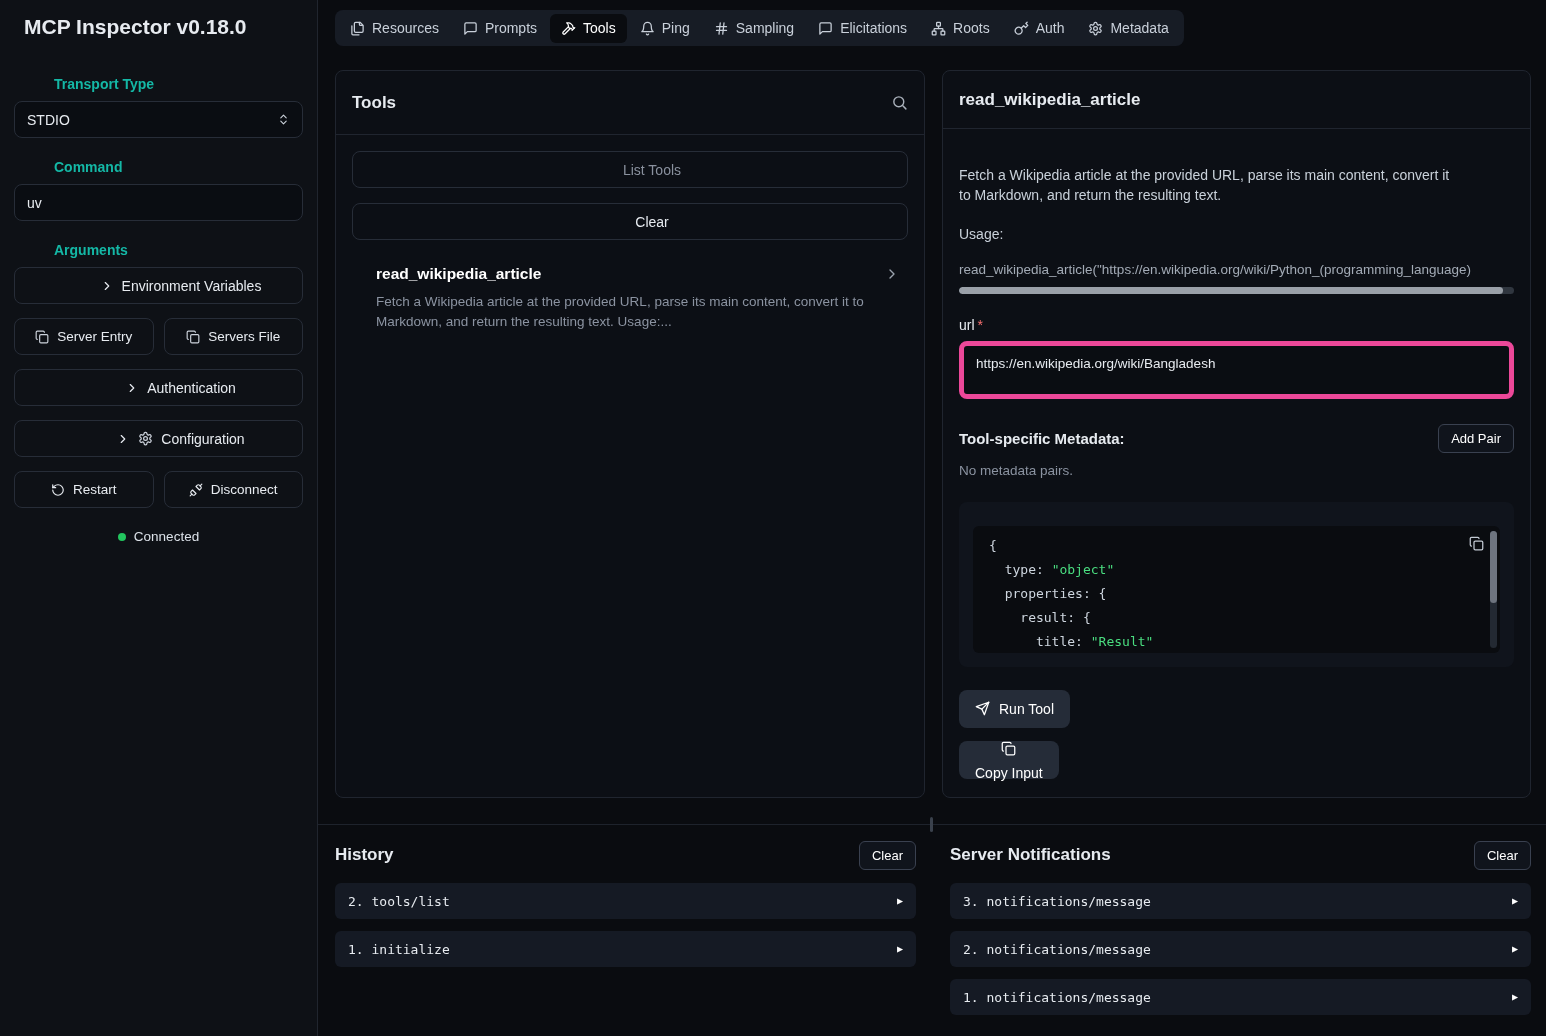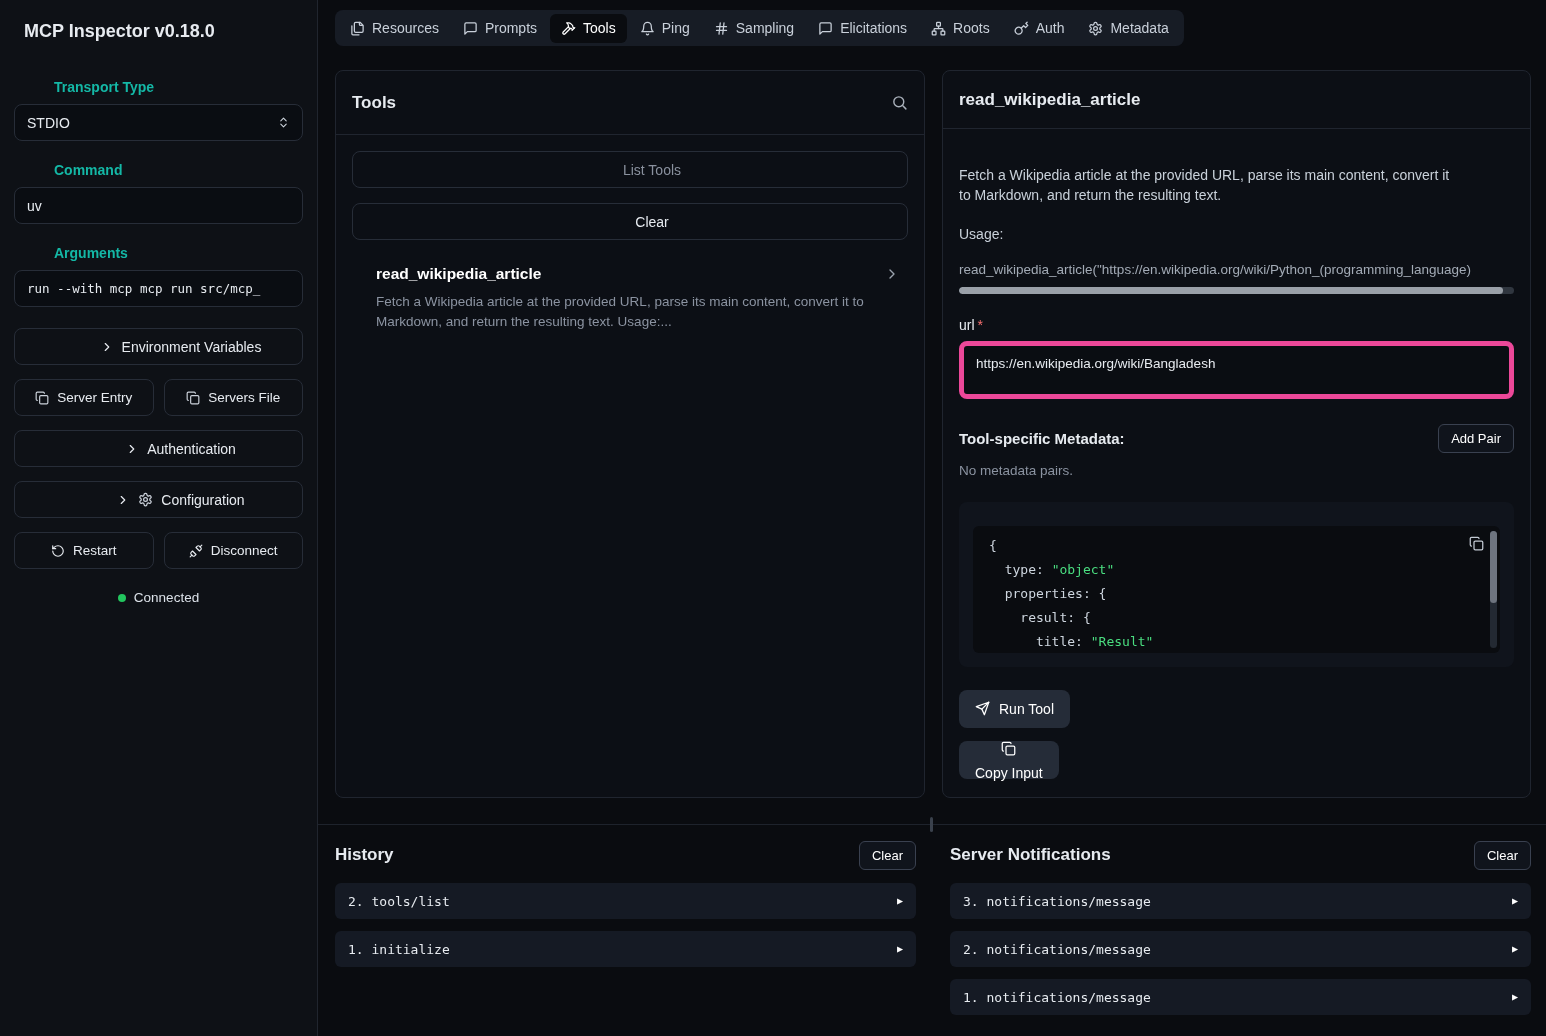--- a/index.html
+++ b/index.html
@@ -6,21 +6,21 @@
   html,body { width:1546px; height:1036px; }
   body {
     background:#0a0c10; color:#e7ebf0; overflow:hidden; position:relative;
     font-family:"Liberation Sans", sans-serif; font-size:14px;
   }
   button { font-family:inherit; background:none; border:none; color:inherit; cursor:pointer;padding-left:44px; }
   svg { flex-shrink:0; display:block; }
 
   
   .sidebar { position:absolute; left:0; top:0; width:318px; height:1036px; background:#0e1116; border-right:1px solid #20252e; padding:14px; }
-  .app-title { font-size:18px; font-weight:700; margin:7px 10px 37px; }
+  .app-title { font-size:21px; font-weight:700; margin:1px 10px 37px; }
   .group-label { font-size:14px; color:#14b8a6; margin-bottom:9px; font-weight:700;margin-left:40px; }
   .control { width:100%; height:37px; background:#0a0d12; border:1px solid #272d38; border-radius:8px; display:flex; align-items:center; justify-content:space-between; padding:0 12px; font-size:14px; }
   .text-input { width:100%; height:37px; background:#0a0d12; border:1px solid #272d38; border-radius:8px; color:#e7ebf0; padding:0 12px; font-size:14px; outline:none; }
   .mono { font-family:"DejaVu Sans Mono", monospace; font-size:12.5px; }
   .mb-group { margin-bottom:21px; }
   .side-btn { width:100%; height:37px; display:flex; align-items:center; justify-content:center; gap:8px; border:1px solid #272d38; border-radius:8px; font-size:14px; color:#e7ebf0; margin-bottom:14px; background:#0e1116; }
   .btn-row { display:flex; gap:10px; }
   .btn-row .side-btn { flex:1; font-size:13.5px; padding:0 8px; }
   .muted-icon { color:#cdd3dc; }
   .status-row { display:flex; align-items:center; justify-content:center; gap:8px; margin:7px 0 17px; font-size:13.5px; color:#dbe1e8; }
@@ -101,21 +101,20 @@
     <svg class="muted-icon" width="13" height="13" viewBox="0 0 24 24" fill="none" stroke="currentColor" stroke-width="2" stroke-linecap="round" stroke-linejoin="round">
         <path d="m7 15 5 5 5-5"></path>
         <path d="m7 9 5-5 5 5"></path>
       </svg>
   </div>
 
   <div class="group-label">Command</div>
   <input class="text-input mb-group" value="uv" style="">
 
   <div class="group-label">Arguments</div>
-  <input class="text-input mono mb-group" value="run --with mcp mcp run src/mcp_" style="">
 
   <button class="side-btn">
     <svg width="14" height="14" viewBox="0 0 24 24" fill="none" stroke="currentColor" stroke-width="2" stroke-linecap="round" stroke-linejoin="round">
         <path d="m9 18 6-6-6-6"></path>
       </svg>
     <span>Environment Variables</span>
   </button>
 
   <div class="btn-row">
     <button class="side-btn">

